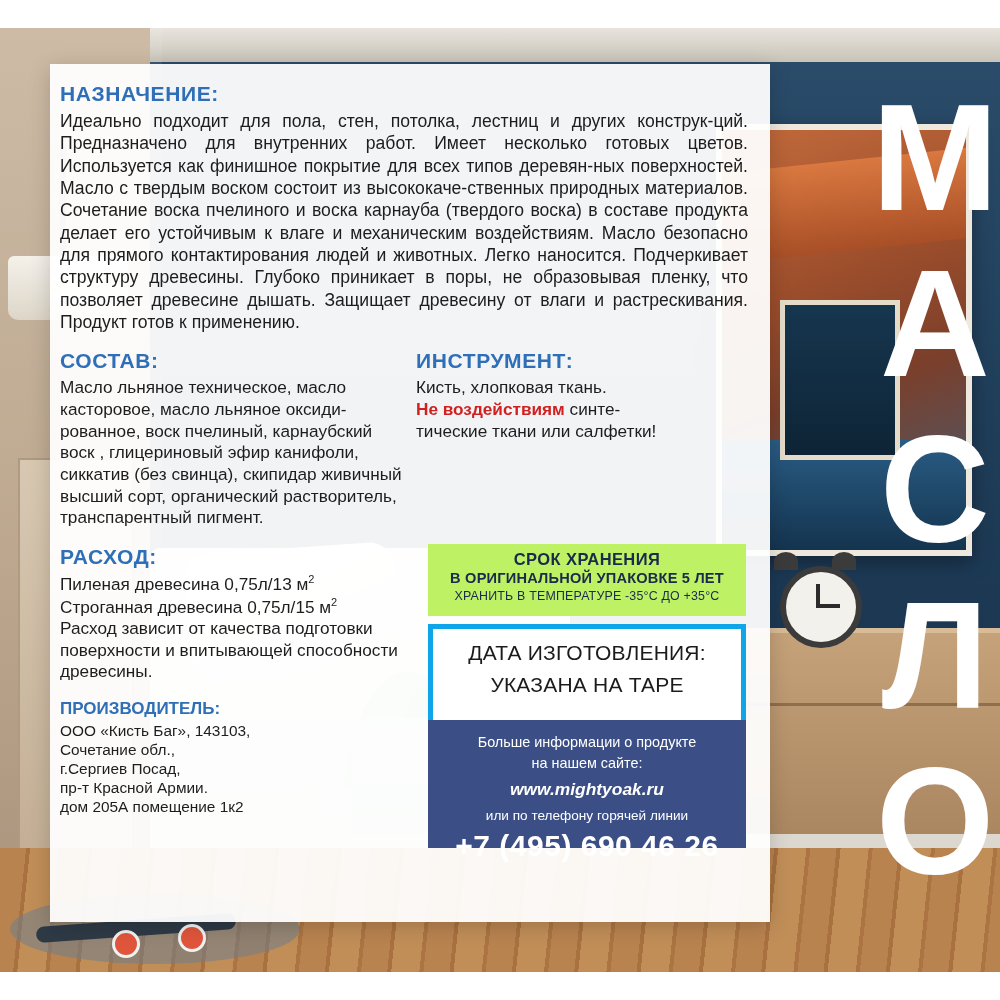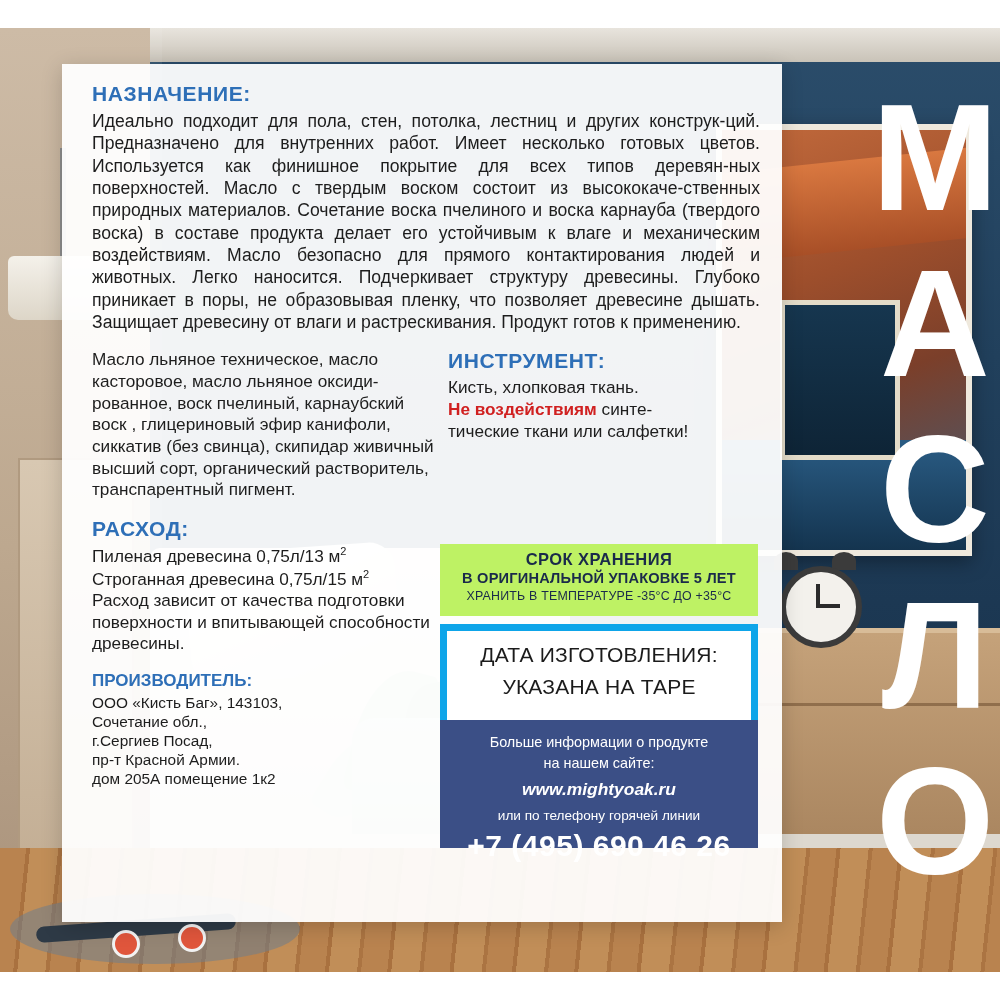--- a/index.html
+++ b/index.html
@@ -178,27 +178,27 @@
     line-height: 0.94;
     writing-mode: vertical-rl;
     text-orientation: upright;
     text-align: left;
     user-select: none;
   }
 
   
   .card {
     position: absolute;
-    left: 62px;
+    left: 50px;
     top: 64px;
     width: 720px;
     height: 858px;
     background: rgba(255,255,255,0.94);
     box-shadow: 0 4px 20px rgba(0,0,0,0.18);
-    padding: 18px 22px 10px 30px;
+    padding: 18px 22px 10px 10px;
     box-sizing: border-box;
   }
 
   .h-blue {
     color: #2e6fb7;
     font-weight: bold;
     font-size: 21px;
     letter-spacing: .6px;
     margin: 0 0 4px 0;
   }
@@ -261,21 +261,21 @@
   }
   .box-storage .l1 { font-weight: bold; font-size: 16.5px; letter-spacing: .4px; }
   .box-storage .l2 { font-weight: bold; font-size: 14.6px; letter-spacing: .2px; margin-top: 1px; }
   .box-storage .l3 { font-size: 12.4px; margin-top: 3px; letter-spacing: .2px; }
 
   .box-date {
     position: absolute;
     left: 378px; top: 560px;
     width: 318px; height: 112px;
     background: #ffffff;
-    border: 7px solid #0ea5e9;
+    border: 5px solid #0ea5e9;
     color: #1b1b1b;
     text-align: center;
     box-sizing: border-box;
     padding-top: 12px;
   }
   .box-date .d1 { font-size: 21px; letter-spacing: .2px; }
   .box-date .d2 { font-size: 21px; margin-top: 8px; letter-spacing: .2px; }
 
   .box-contact {
     position: absolute;
@@ -340,20 +340,21 @@
   <div class="side-word">МАСЛО</div>
 
   <div class="card">
 
     <div class="h-blue">НАЗНАЧЕНИЕ:</div>
     <p class="body-text hyphen-block">Идеально подходит для пола, стен, потолка, лестниц и других конструк-ций. Предназначено для внутренних работ. Имеет несколько готовых цветов. Используется как финишное покрытие для всех типов деревян-ных поверхностей. Масло с твердым воском состоит из высококаче-ственных природных материалов. Сочетание воска пчелиного и воска карнауба (твердого воска) в составе продукта делает его устойчивым к влаге и механическим воздействиям. Масло безопасно для прямого контактирования людей и животных. Легко наносится. Подчеркивает структуру древесины. Глубоко приникает в поры, не образовывая пленку, что позволяет древесине дышать. Защищает древесину от влаги и растрескивания. Продукт готов к применению.</p>
 
     <div class="cols">
 
       <div class="col-left">
+        <div class="h-blue">СОСТАВ:</div>
         <p class="col-text">Масло льняное техническое, масло касторовое, масло льняное оксиди-рованное, воск пчелиный, карнаубский воск , глицериновый эфир канифоли, сиккатив (без свинца), скипидар живичный высший сорт, органический растворитель, транспарентный пигмент.</p>
 
         <div class="section-gap">
           <div class="h-blue">РАСХОД:</div>
           <p class="col-text"><span>Пиленая древесина 0,75л/13 м</span><span class="sup">2</span></p>
           <p class="col-text"><span>Строганная древесина 0,75л/15 м</span><span class="sup">2</span></p>
           <p class="col-text">Расход зависит от качества подготовки поверхности и впитывающей способности древесины.</p>
         </div>
 
         <div class="section-gap">

